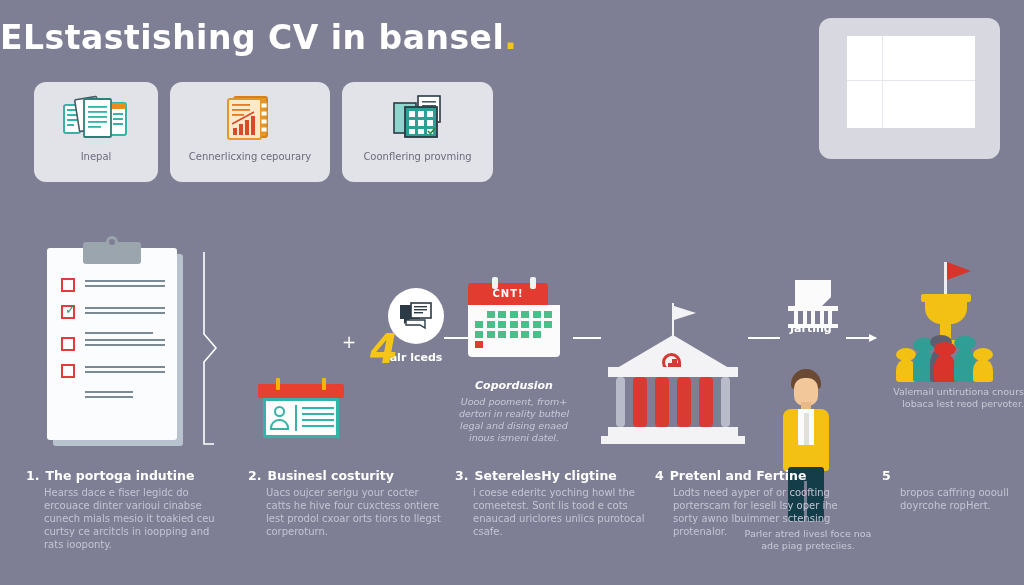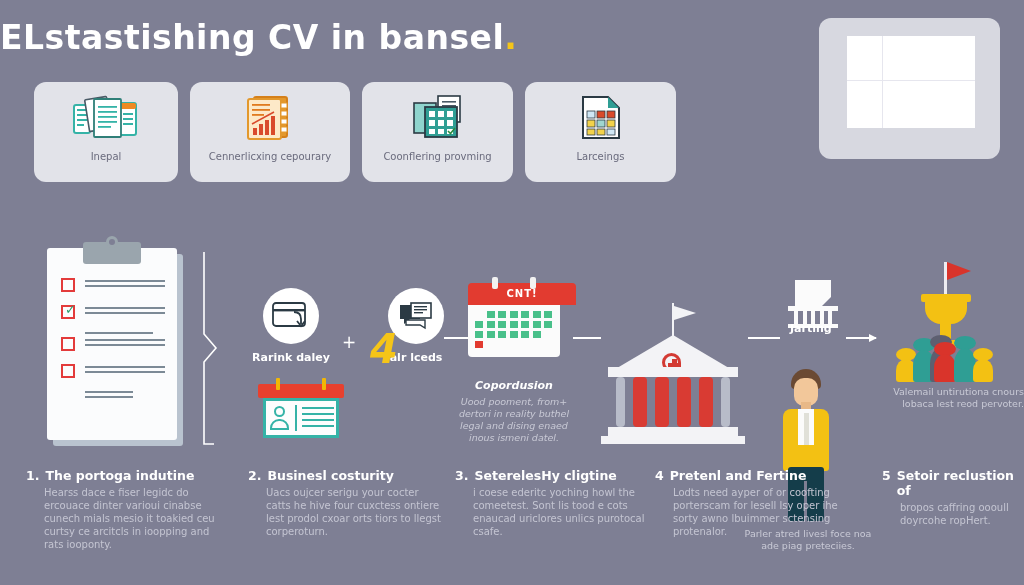--- a/index.html
+++ b/index.html
@@ -27,21 +27,21 @@
   .title .dot { color: #f5c518; }
 
   
   .card-row {
     position: absolute;
     left: 34px; top: 82px;
     display: flex;
     gap: 12px;
   }
   .card {
-    width: 144px; height: 100px;
+    width: 124px; height: 100px;
     background: #e2e3e9;
     border-radius: 12px;
     display: flex;
     flex-direction: column;
     align-items: center;
     justify-content: flex-start;
     padding-top: 11px;
   }
   .card:nth-child(2) { width: 160px; }
   .card:nth-child(3) { width: 151px; }
@@ -174,21 +174,21 @@
   }
   .idc-head { position: absolute; left: 8px; top: 5px; width: 11px; height: 11px; border: 2px solid #35b3a7; border-radius: 50%; }
   .idc-torso { position: absolute; left: 4px; top: 18px; width: 19px; height: 11px; border: 2px solid #35b3a7; border-radius: 9px 9px 0 0; }
   .idc-sep { position: absolute; left: 29px; top: 4px; width: 2px; height: 26px; background: #35b3a7; }
   .idc-lines { position: absolute; left: 36px; top: 6px; width: 32px; }
   .idc-lines i { display: block; height: 2px; background: #35b3a7; margin-bottom: 4px; }
 
   
   .calendar { position: absolute; left: 468px; top: 277px; width: 92px; height: 84px; }
   .cal-top {
-    position: absolute; left: 0; top: 6px; width: 108px; height: 22px;
+    position: absolute; left: 0; top: 6px; width: 80px; height: 22px;
     background: #e23b30; border-radius: 4px 4px 0 0;
     color: #ffffff; font-size: 10px; font-weight: 700;
     text-align: center; line-height: 22px; letter-spacing: 1px;
   }
   .cal-peg { position: absolute; top: 0; width: 6px; height: 12px; background: #f2f2f2; border-radius: 2px; }
   .cal-body {
     position: absolute; left: 0; top: 28px; width: 92px; height: 52px;
     background: #fbfbfb; border-radius: 0 0 4px 4px;
     padding: 6px 7px;
   }
@@ -364,38 +364,20 @@
           <rect x="35" y="25" width="6" height="6" fill="#ffffff"></rect>
           <rect x="17" y="34" width="6" height="5" fill="#ffffff"></rect>
           <rect x="26" y="34" width="6" height="5" fill="#ffffff"></rect>
           <rect x="35" y="34" width="6" height="5" fill="#ffffff"></rect>
           <path d="M36 36 L38.5 38.5 L43 33" stroke="#2b8a3e" stroke-width="1.6" fill="none"></path>
         </svg>
       </div>
       <div class="card-label">Coonflering provming</div>
     </div>
 
-    <div class="card">
-      <div class="card-ico">
-        <svg width="42" height="46" viewBox="0 0 42 46">
-          <path d="M3 2 H28 L39 13 V43 H3 Z" fill="#ffffff" stroke="#2b3a44" stroke-width="2"></path>
-          <path d="M28 2 L39 13 H28 Z" fill="#2f9e94"></path>
-          <rect x="7" y="16" width="8" height="7" fill="#cfe7f5" stroke="#2b3a44" stroke-width="0.8"></rect>
-          <rect x="17" y="16" width="8" height="7" fill="#d94a2b" stroke="#2b3a44" stroke-width="0.8"></rect>
-          <rect x="27" y="16" width="8" height="7" fill="#d94a2b" stroke="#2b3a44" stroke-width="0.8"></rect>
-          <rect x="7" y="25" width="8" height="7" fill="#f2d24b" stroke="#2b3a44" stroke-width="0.8"></rect>
-          <rect x="17" y="25" width="8" height="7" fill="#9fd6cf" stroke="#2b3a44" stroke-width="0.8"></rect>
-          <rect x="27" y="25" width="8" height="7" fill="#f2d24b" stroke="#2b3a44" stroke-width="0.8"></rect>
-          <rect x="7" y="34" width="8" height="6" fill="#f2d24b" stroke="#2b3a44" stroke-width="0.8"></rect>
-          <rect x="17" y="34" width="8" height="6" fill="#f2d24b" stroke="#2b3a44" stroke-width="0.8"></rect>
-          <rect x="27" y="34" width="8" height="6" fill="#cfe7f5" stroke="#2b3a44" stroke-width="0.8"></rect>
-        </svg>
-      </div>
-      <div class="card-label">Larceings</div>
-    </div>
   </div>
 
   <div class="blank-panel">
     <div class="sheet"></div>
     <div class="vline"></div>
     <div class="hline"></div>
   </div>
 
   <div class="clipboard">
     <div class="cb-shadow"></div>
@@ -443,31 +425,20 @@
     <div class="cb-clip"></div>
     <div class="cb-ring"></div>
   </div>
 
   <div class="divider" style="left:200px; top:252px;">
     <svg width="22" height="200" viewBox="0 0 22 200">
       <path d="M4 0 V82 L16 96 L4 110 V192 H14" stroke="#ffffff" stroke-width="1.6" fill="none"></path>
     </svg>
   </div>
 
-  <div class="node" style="left:245px; top:288px; width:92px;">
-    <div class="circle-ico">
-      <svg width="38" height="30" viewBox="0 0 38 30">
-        <rect x="1" y="2" width="32" height="23" rx="3" fill="#ffffff" stroke="#2b3a44" stroke-width="1.8"></rect>
-        <rect x="1" y="8" width="32" height="2.4" fill="#2b3a44"></rect>
-        <path d="M22 11 q7 0 7 7 v5" stroke="#2b3a44" stroke-width="1.8" fill="none"></path>
-        <path d="M25 20 L29 25 L33 20" stroke="#2b3a44" stroke-width="1.8" fill="none"></path>
-      </svg>
-    </div>
-    <div class="node-cap">Rarink daley</div>
-  </div>
 
   <div class="plus-mark" style="left:342px; top:332px;">+</div>
 
   <div class="node" style="left:370px; top:288px; width:92px;">
     <div class="circle-ico">
       <svg width="36" height="30" viewBox="0 0 36 30">
         <path d="M2 4 H22 V18 H12 L6 23 V18 H2 Z" fill="#2b3a44"></path>
         <rect x="13" y="2" width="20" height="15" fill="#ffffff" stroke="#2b3a44" stroke-width="1.6"></rect>
         <rect x="16" y="5" width="13" height="1.4" fill="#2b3a44"></rect>
         <rect x="16" y="8" width="13" height="1.4" fill="#2b3a44"></rect>
@@ -662,20 +633,19 @@
       <div class="step-head">
         <span class="step-num">4</span>
         <span>Pretenl and Fertine</span>
       </div>
       <div class="step-body">Lodts need ayper of or coofting porterscam for lesell lsy oper ihe sorty awno lbuimmer sctensing protenalor.</div>
     </div>
 
     <div class="step" style="left:882px; width:140px;">
       <div class="step-head">
         <span class="step-num">5</span>
-        <span>Setoir reclustion of</span>
       </div>
       <div class="step-body">bropos caffring oooull doyrcohe ropHert.</div>
     </div>
 
   </div>
 
 </div>
 
 </body></html>

